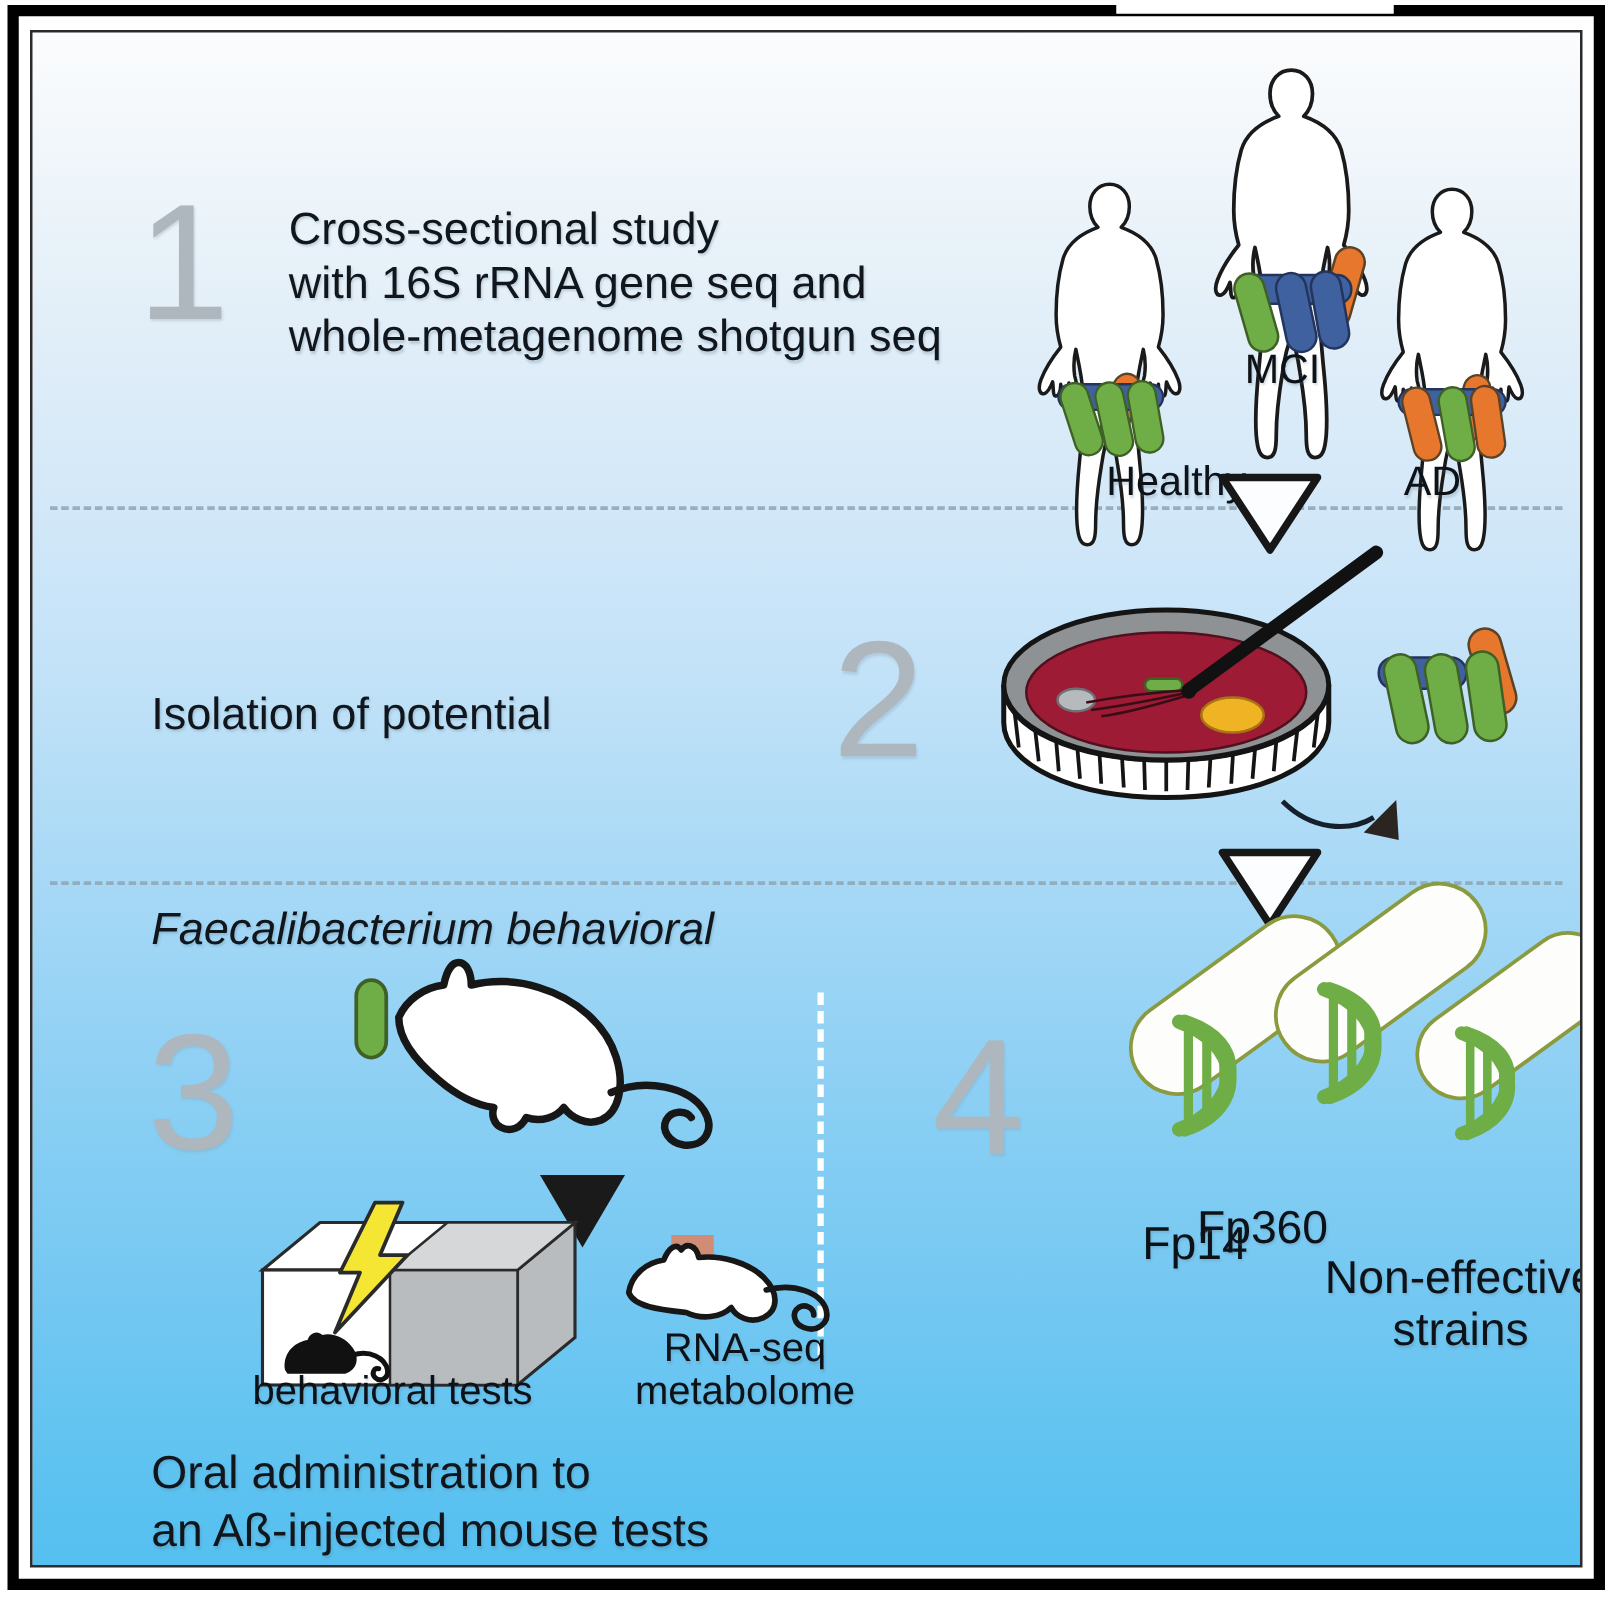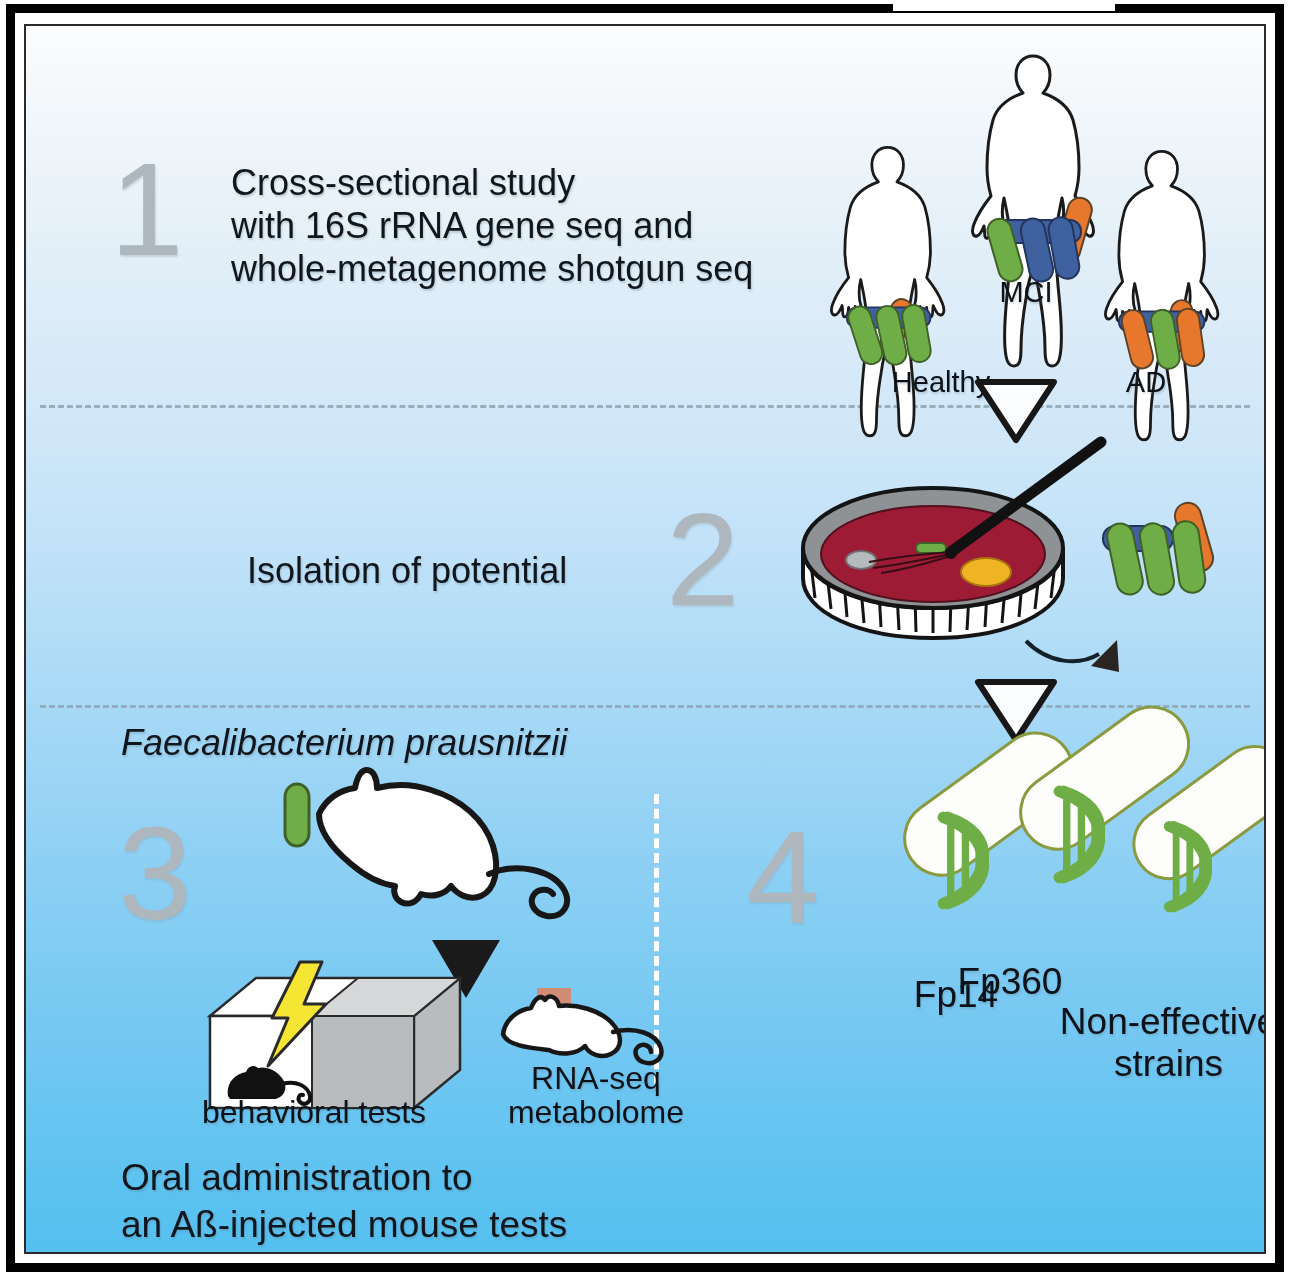--- a/index.html
+++ b/index.html
@@ -74,29 +74,29 @@
   
   .copy{
     position:absolute;
     color:#10161b;
     font-size:36px;
     line-height:43px;
     text-shadow:1px 2px 2px rgba(90,120,140,.30);
     white-space:pre-line;
   }
   #copy1{left:205px;top:135px;}
-  #copy2{left:95px;top:480px;text-align:right;}
+  #copy2{left:95px;top:480px;}
   #copy2 .ital{font-style:italic;}
   #copy3{left:95px;top:1128px;font-size:37px;line-height:47px;}
   #copy4{left:735px;top:1143px;font-size:37px;}
 
   .label{
     position:absolute;
     color:#0c1217;
-    font-size:29px;
+    font-size:33px;
     text-shadow:1px 2px 2px rgba(90,120,140,.28);
     white-space:pre-line;
     text-align:center;
   }
   #lbl-healthy{left:835px;top:340px;width:160px;}
   #lbl-mci{left:940px;top:250px;width:120px;}
   #lbl-ad{left:1065px;top:340px;width:110px;}
   #lbl-behav{left:118px;top:1068px;width:340px;font-size:32px;}
   #lbl-rnaseq{left:470px;top:1035px;width:200px;font-size:32px;line-height:34px;}
   #lbl-fp14{left:860px;top:948px;width:140px;font-size:37px;}
@@ -198,21 +198,21 @@
     <div class="abs" style="left:940px;top:352px;">
       <svg width="100" height="70" viewBox="0 0 100 70">
         <polygon points="12,4 88,4 50,62" fill="#fcfdfe" stroke="#171717" stroke-width="6" stroke-linejoin="round"></polygon>
       </svg>
     </div>
 
     <div class="step-num" id="num2">2</div>
     <div class="copy" id="copy2">
       <span>Isolation of potential</span><br>
       <br>
-      <span class="ital">Faecalibacterium prausnitzii</span>
+      <span class="ital">Faecalibacterium behavioral</span>
     </div>
 
     <div class="abs" style="left:755px;top:400px;">
       <svg width="470" height="270" viewBox="0 0 470 270">
 
         <g>
           <path d="M22 152 C22 186 78 212 152 212 C226 212 282 186 282 152
                    L282 122 C282 156 226 182 152 182 C78 182 22 156 22 122 Z" fill="#ffffff" stroke="#141414" stroke-width="4"></path>
 
           <g stroke="#141414" stroke-width="3">

